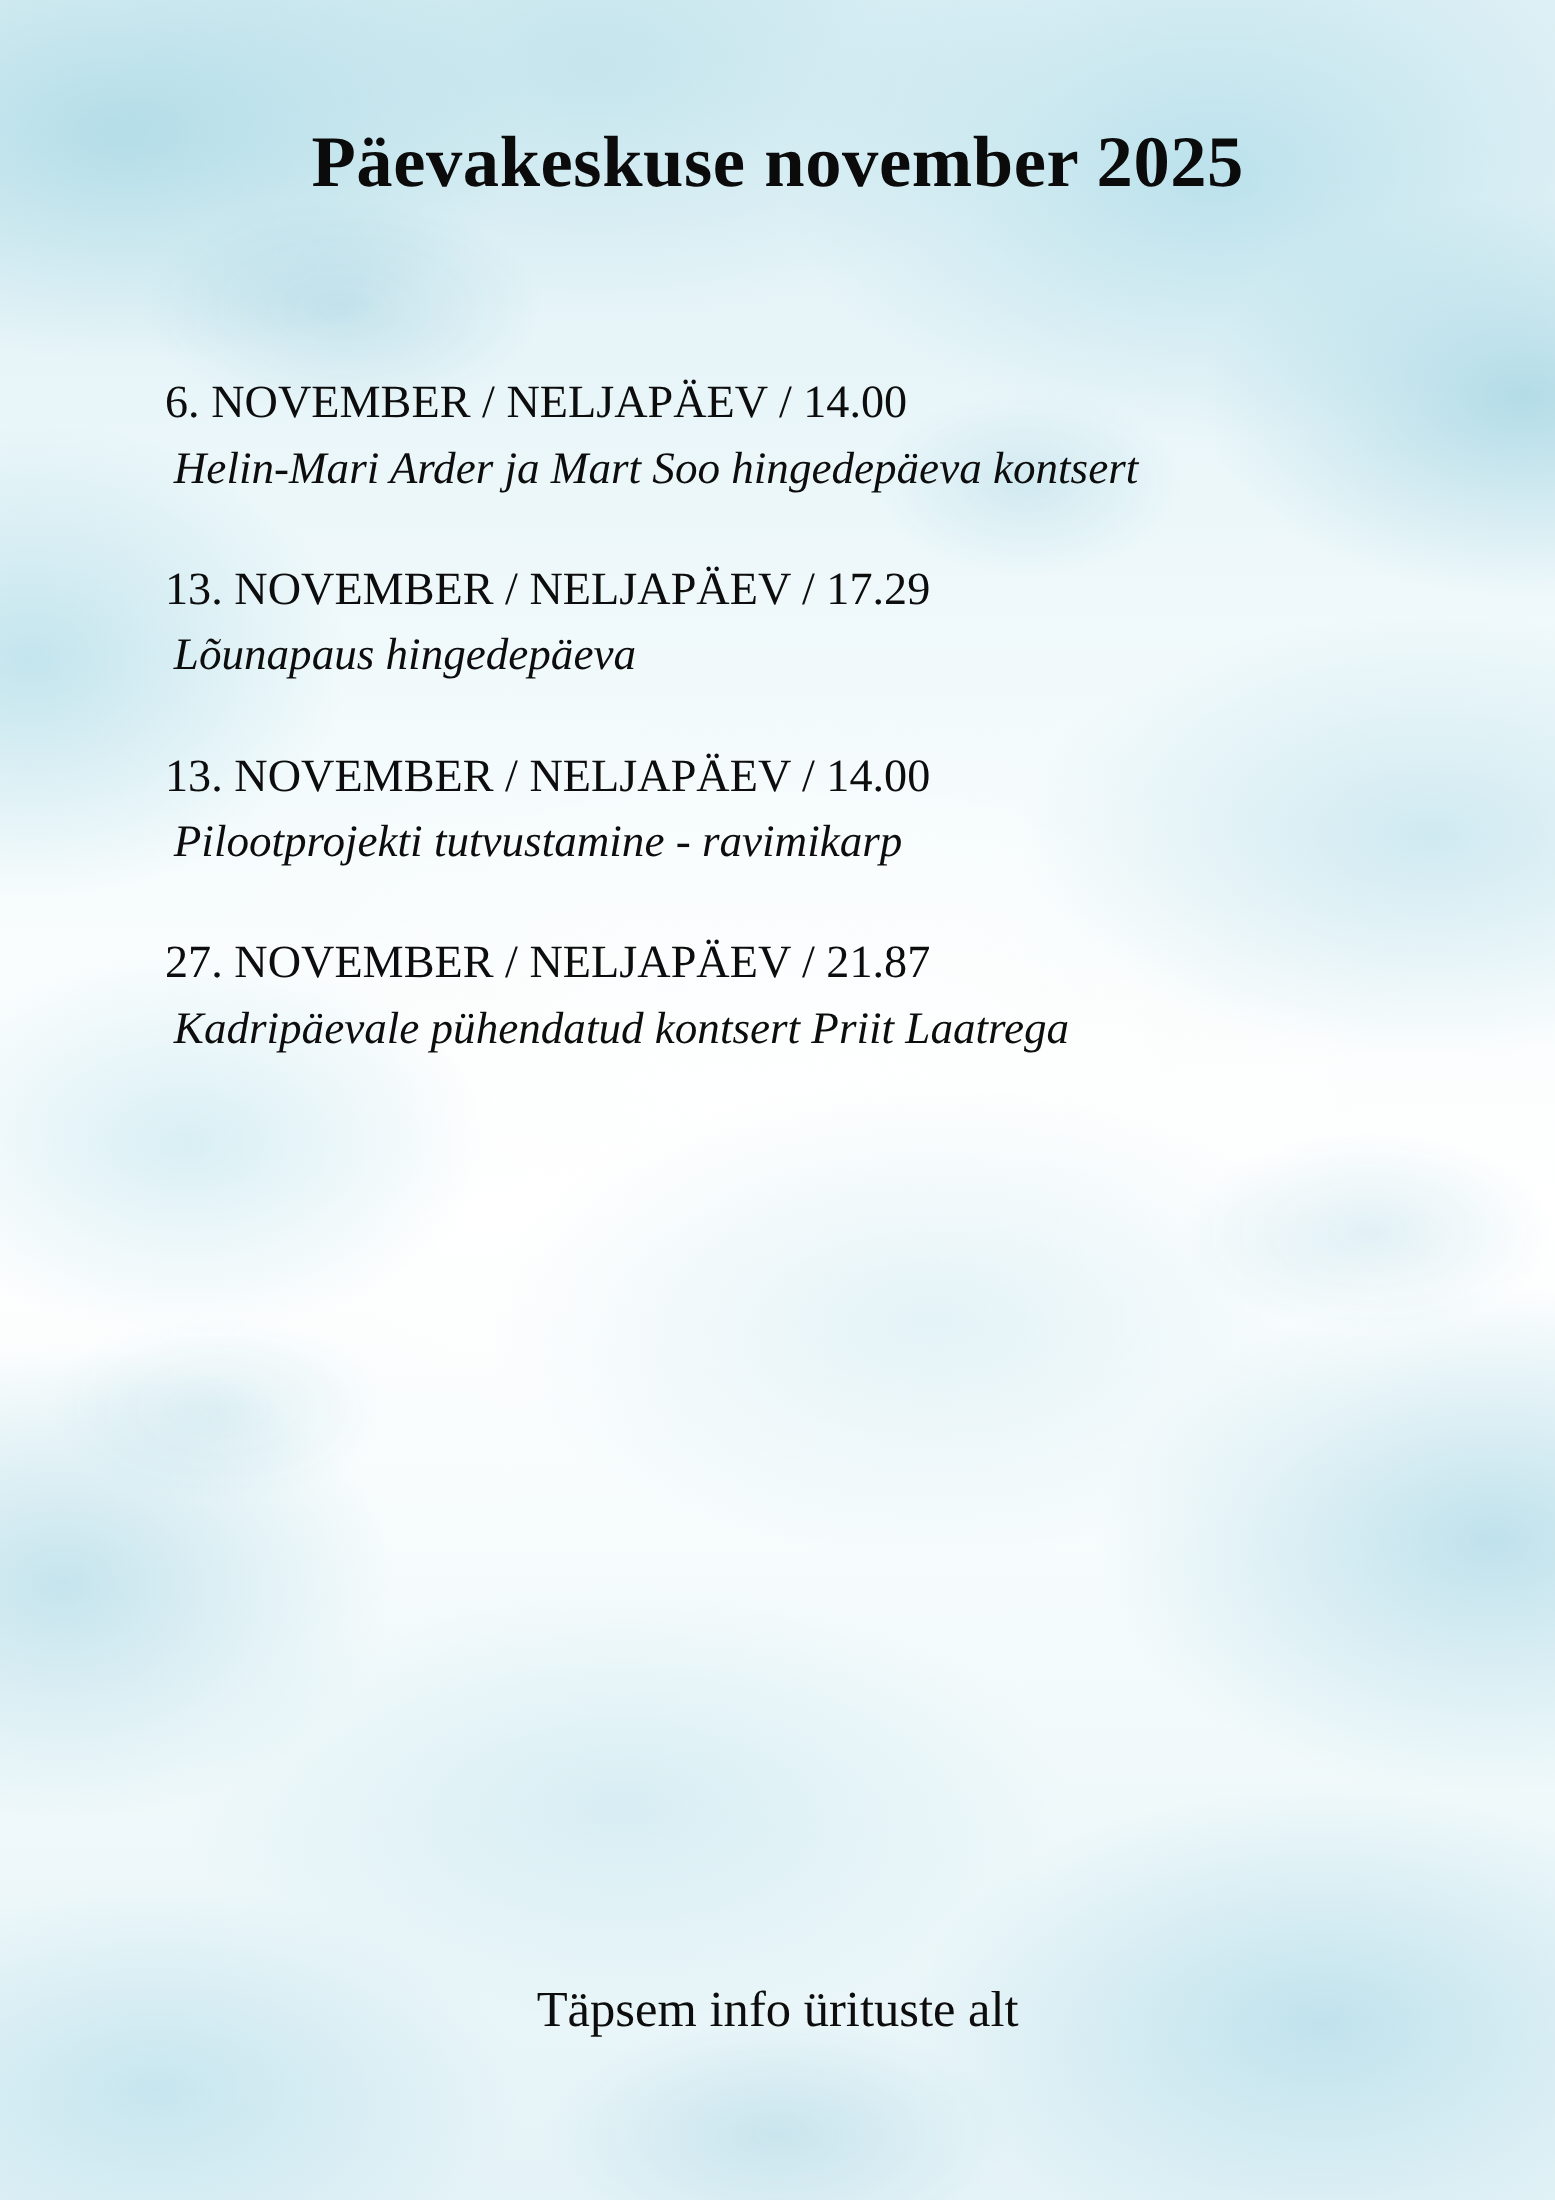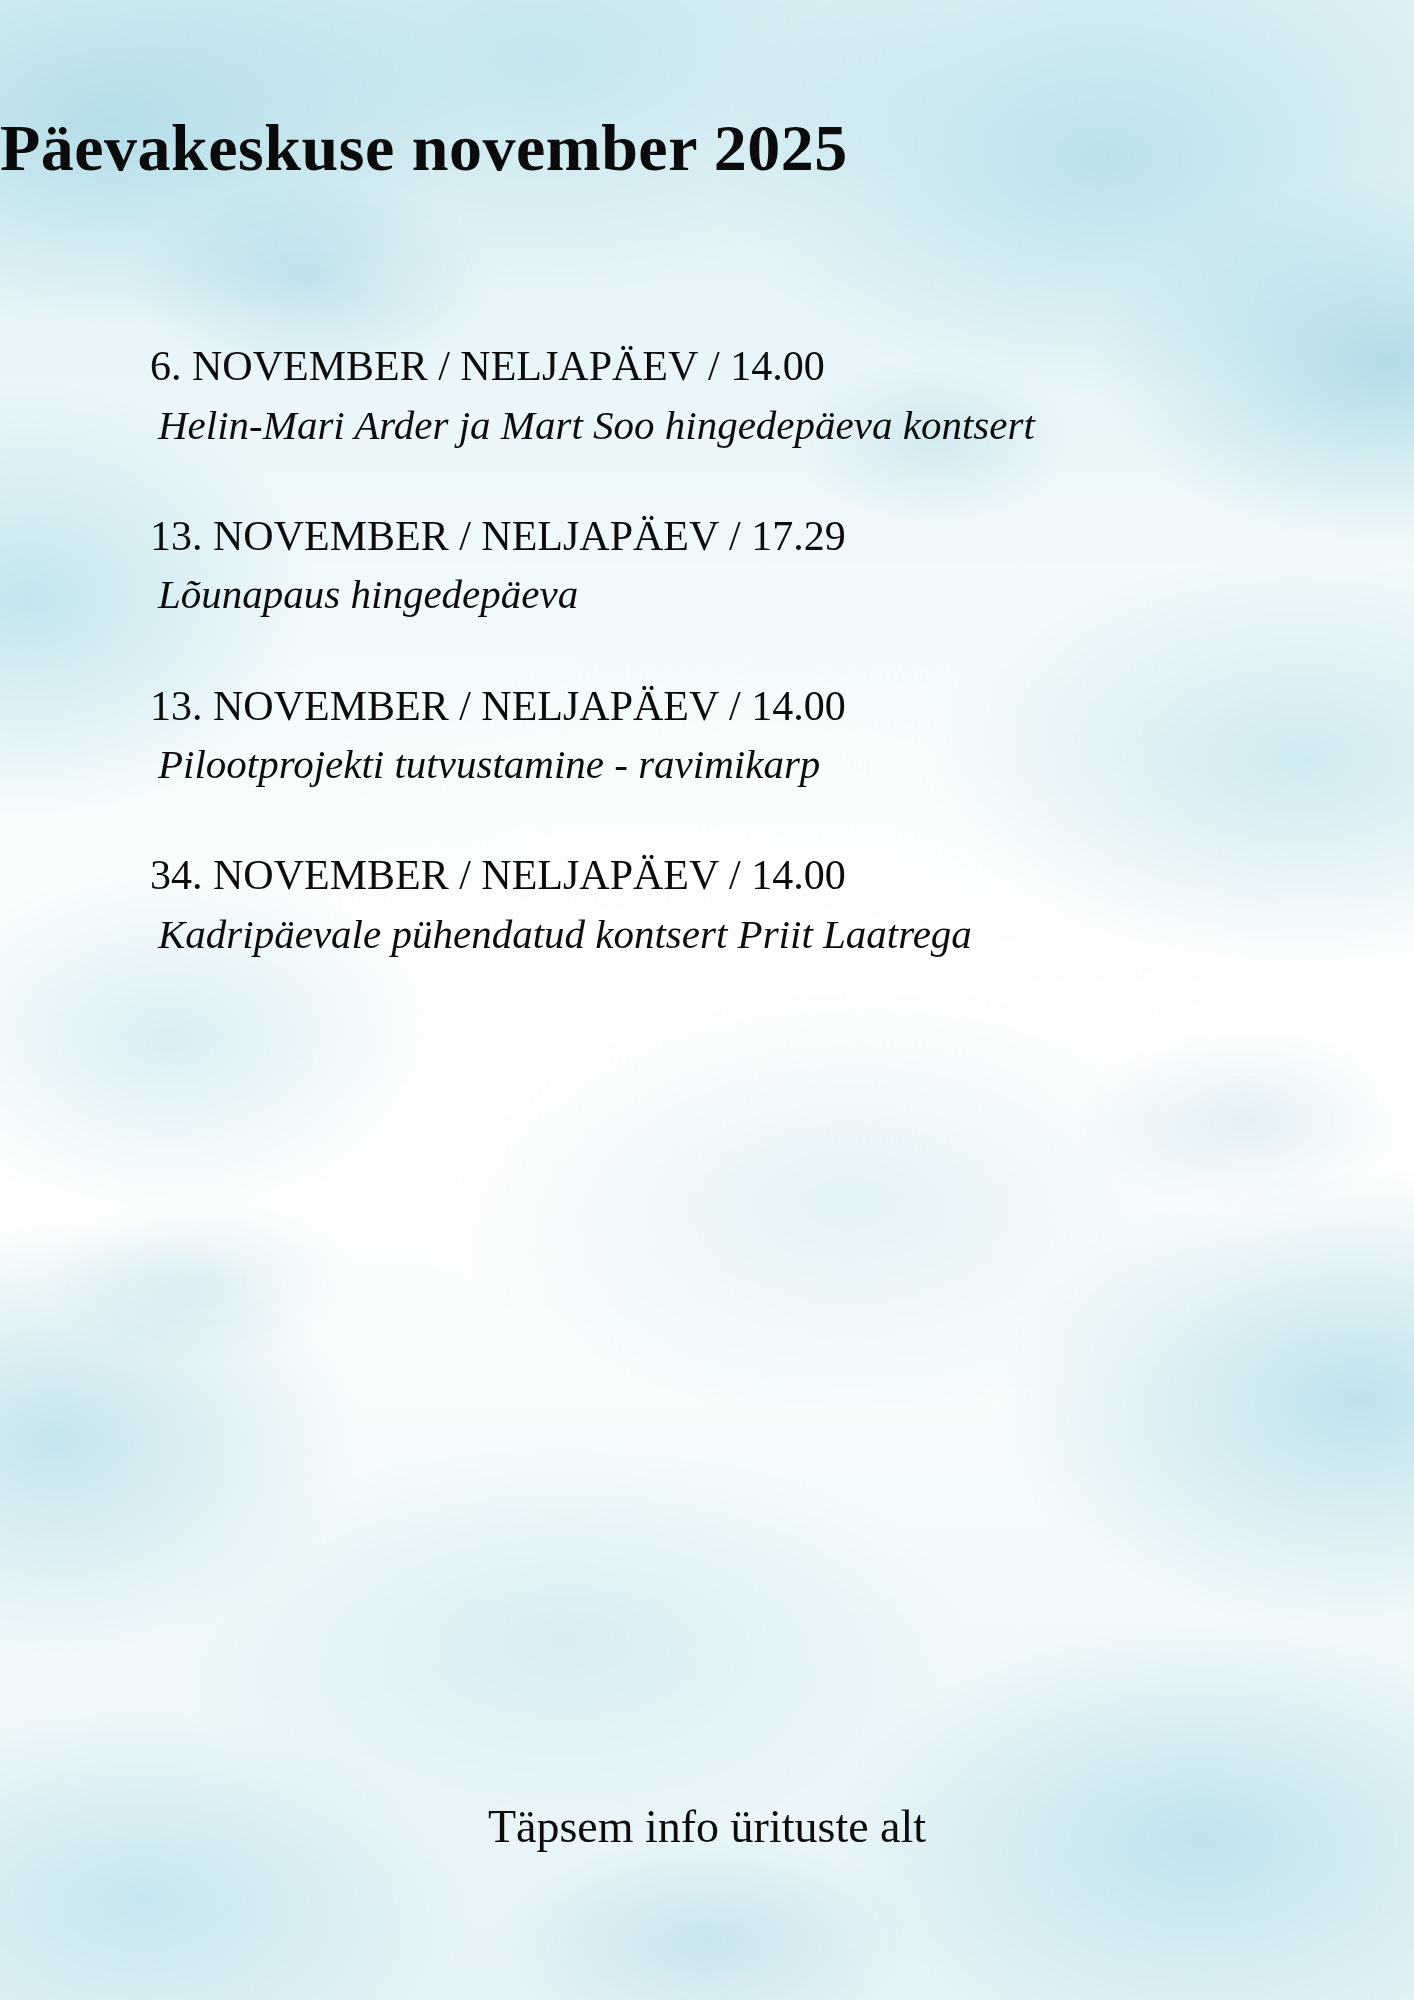--- a/index.html
+++ b/index.html
@@ -58,21 +58,21 @@
     position: relative;
     z-index: 2;
     width: 1414px;
     height: 2000px;
   }
   .title {
     position: absolute;
     top: 110px;
     left: 0;
     width: 1414px;
-    text-align: left;
+    text-align: center;
     font-size: 66px;
     font-weight: bold;
     color: #0b0b0b;
     letter-spacing: 0.5px;
   }
   .events {
     position: absolute;
     top: 340px;
     left: 150px;
     width: 1180px;
@@ -127,21 +127,21 @@
         <div class="event-head">13. NOVEMBER / NELJAPÄEV / 17.29</div>
         <div class="event-desc">Lõunapaus hingedepäeva</div>
       </div>
 
       <div class="event">
         <div class="event-head">13. NOVEMBER / NELJAPÄEV / 14.00</div>
         <div class="event-desc">Pilootprojekti tutvustamine - ravimikarp</div>
       </div>
 
       <div class="event">
-        <div class="event-head">34. NOVEMBER / NELJAPÄEV / 14.00</div>
+        <div class="event-head">27. NOVEMBER / NELJAPÄEV / 21.87</div>
         <div class="event-desc">Kadripäevale pühendatud kontsert Priit Laatrega</div>
       </div>
 
     </div>
 
     <div class="footer-note">Täpsem info ürituste alt</div>
 
   </div>
 </div>
 

